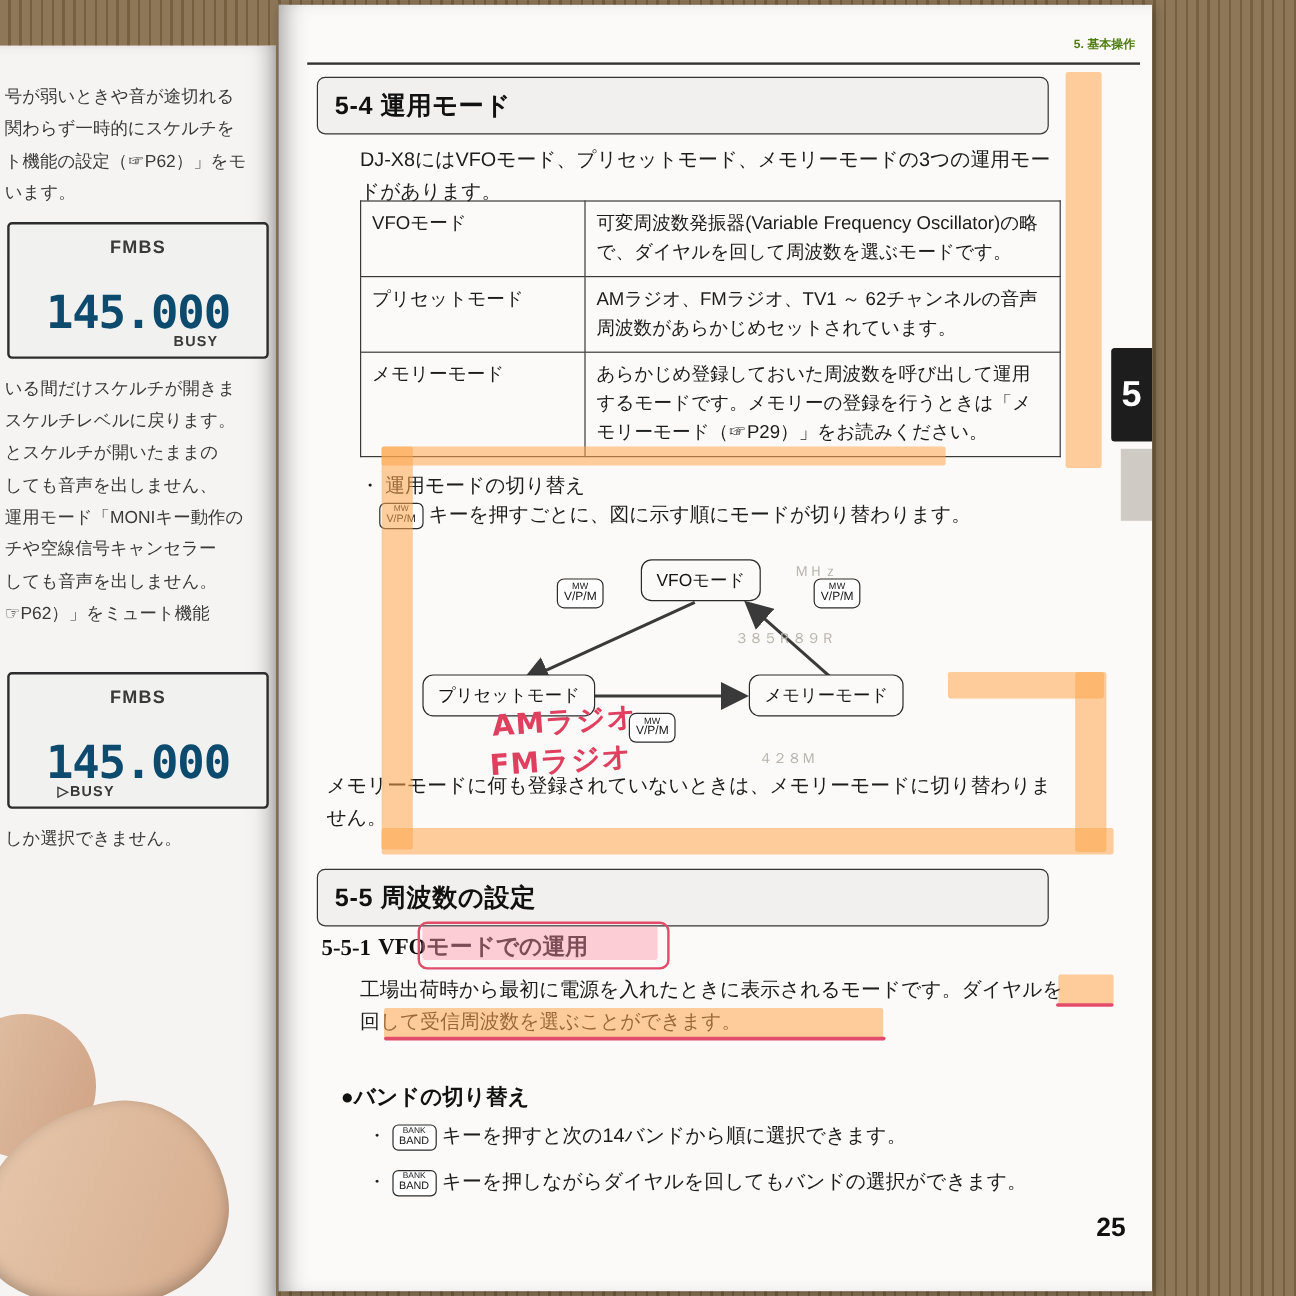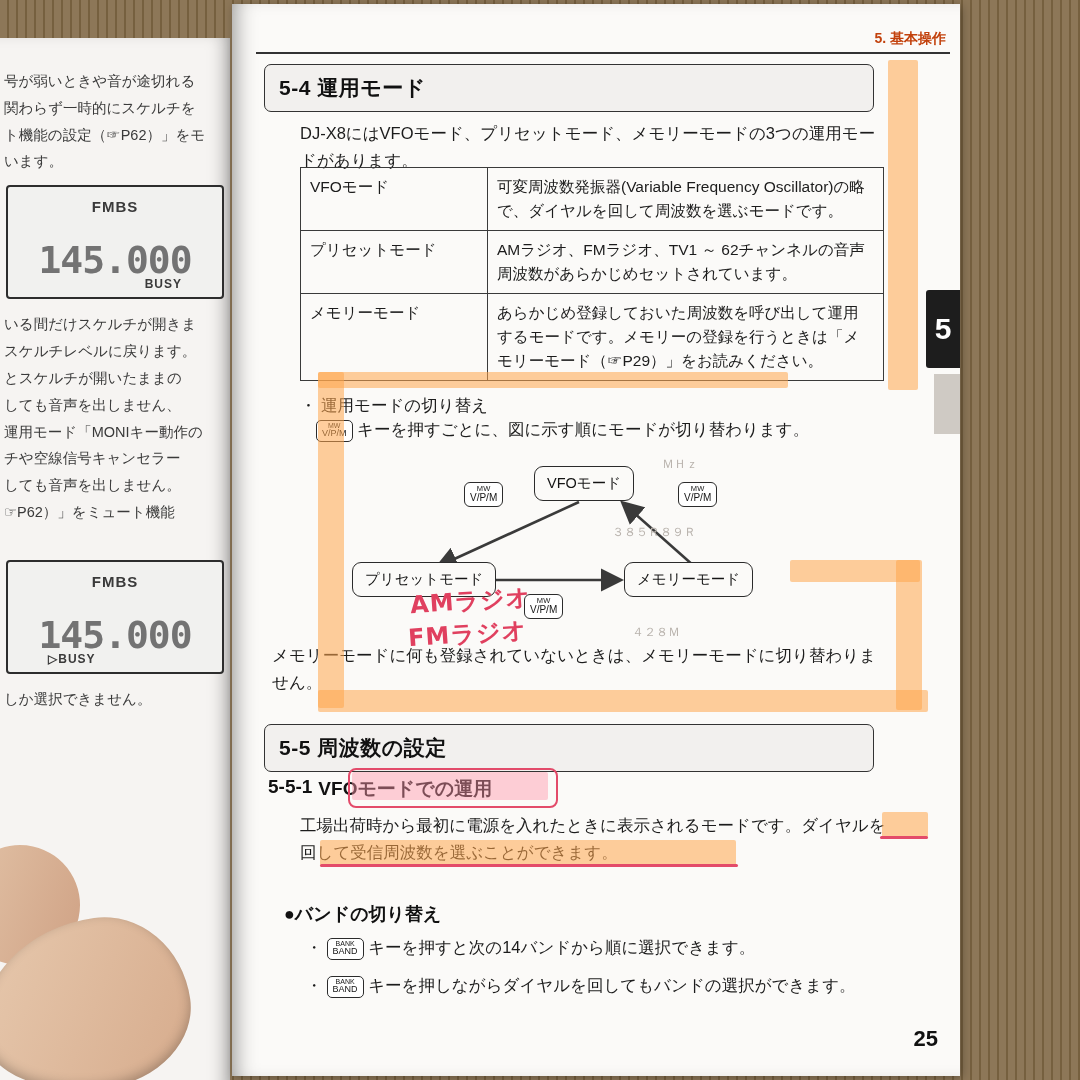--- a/index.html
+++ b/index.html
@@ -39,34 +39,34 @@
     font-size:14.5px;color:#3a3a3a;line-height:1.85;margin-top:32px;
   }
   .page-left .ln{white-space:nowrap;padding-left:4px;}
   .lcd{
     margin:10px 6px 12px 6px;border:2px solid #2d2d2d;border-radius:4px;
     background:#f1f1ef;padding:6px 8px 8px 8px;position:relative;height:96px;
   }
   .lcd .row1{display:flex;justify-content:center;font-weight:bold;font-size:15px;letter-spacing:1px;}
   .lcd .big{
     text-align:center;font-family:"DejaVu Sans Mono",monospace;
-    font-size:38px;font-weight:bold;letter-spacing:-1px;margin-top:4px;color:#737373;
+    font-size:38px;font-weight:bold;letter-spacing:-1px;margin-top:4px;color:#0c4a6e;
   }
   .lcd .busy{position:absolute;right:40px;bottom:2px;font-size:12px;font-weight:bold;letter-spacing:1px;}
   .lcd .busy2{position:absolute;left:40px;bottom:2px;font-size:12px;font-weight:bold;letter-spacing:1px;}
   
   .page-right{
     position:absolute;left:232px;top:4px;width:728px;height:1072px;
     background:#fbfaf8;
     box-shadow:inset 16px 0 22px -14px rgba(0,0,0,.45), 2px 2px 10px rgba(0,0,0,.3);
     overflow:hidden;
   }
   .page-inner{position:absolute;left:52px;top:0;width:660px;height:100%;}
   .hdr{
-    position:absolute;right:14px;top:26px;font-size:14px;font-weight:bold;color:#c2410c;
+    position:absolute;right:14px;top:26px;font-size:10px;font-weight:bold;color:#4d7c0f;
   }
   .hdr-rule{position:absolute;left:24px;right:10px;top:48px;height:2px;background:#333;}
   
   .chap-tab{
     position:absolute;right:0;top:286px;width:34px;height:78px;background:#1d1d1d;
     color:#fff;font-size:30px;font-weight:bold;display:flex;align-items:center;justify-content:center;
     border-radius:3px 0 0 3px;
   }
   .chap-tab-sh{position:absolute;right:0;top:370px;width:26px;height:60px;background:#cfcac4;}
   
@@ -90,21 +90,21 @@
     font-size:10px;text-align:center;padding:2px 5px 3px 5px;line-height:1.05;color:#141414;
   }
   .keybox .sm{font-size:7.5px;display:block;letter-spacing:.3px;}
   .inline-key{
     display:inline-block;border:1.3px solid #2b2b2b;border-radius:5px;background:#fff;
     font-size:9px;padding:1px 5px 2px 5px;line-height:1.05;text-align:center;vertical-align:middle;color:#141414;
   }
   .inline-key .sm{font-size:7px;display:block;}
   .bullet-dot{font-size:16px;}
   .sub-h{font-size:19px;font-weight:bold;color:#111;}
-  .pg-num{position:absolute;right:22px;bottom:24px;font-size:22px;font-weight:bold;color:#111;}
+  .pg-num{position:absolute;right:22px;bottom:40px;font-size:22px;font-weight:bold;color:#111;}
   
   .hl{position:absolute;background:rgba(255,166,77,.55);pointer-events:none;border-radius:2px;}
   .hl-pink{position:absolute;background:rgba(255,150,170,.45);pointer-events:none;border-radius:2px;}
   .penline{position:absolute;border:2.4px solid #e34b6a;border-radius:6px;pointer-events:none;}
   .penstroke{position:absolute;height:3px;background:#e34b6a;border-radius:3px;pointer-events:none;}
   .handwrite{
     position:absolute;color:#e0405f;font-family:"DejaVu Sans",sans-serif;
     font-size:24px;font-weight:bold;transform:rotate(-4deg);pointer-events:none;
     letter-spacing:1px;
   }
@@ -224,21 +224,21 @@
         <span class="sm">MW</span><span>V/P/M</span>
       </div>
     </div>
 
     <div class="body-txt" style="position:absolute;top:638px;left:-12px;width:616px;">メモリーモードに何も登録されていないときは、メモリーモードに切り替わりません。</div>
 
     <div style="position:absolute;top:720px;left:-20px;width:620px;">
       <div class="sec-title">5-5 周波数の設定</div>
     </div>
 
-    <div style="position:absolute;top:772px;left:-16px;width:620px;display:flex;align-items:flex-start;gap:6px;">
+    <div style="position:absolute;top:772px;left:-16px;width:620px;display:flex;align-items:flex-end;gap:6px;font-family:Liberation Serif, serif;">
       <span class="sub-h">5-5-1</span>
       <span class="sub-h">VFOモードでの運用</span>
     </div>
 
     <div class="body-txt" style="position:absolute;top:808px;left:16px;width:590px;">工場出荷時から最初に電源を入れたときに表示されるモードです。ダイヤルを回して受信周波数を選ぶことができます。</div>
 
     <div style="position:absolute;top:898px;left:0px;width:600px;font-size:18px;font-weight:bold;color:#111;">●バンドの切り替え</div>
 
     <div class="body-txt" style="position:absolute;top:930px;left:22px;width:590px;">
       <span class="bullet-dot">・</span>
@@ -251,21 +251,21 @@
     <div class="body-txt" style="position:absolute;top:968px;left:22px;width:600px;">
       <span class="bullet-dot">・</span>
       <span class="inline-key">
         <span class="sm">BANK</span><span>BAND</span>
       </span>
       <span>キーを押しながらダイヤルを回してもバンドの選択ができます。</span>
     </div>
 
   </div>
 
-  <div class="ghost" style="left:430px;top:452px;">ＭＨｚ</div>
+  <div class="ghost" style="left:430px;top:464px;">ＭＨｚ</div>
   <div class="ghost" style="left:380px;top:520px;">３８５Ｒ８９Ｒ</div>
   <div class="ghost" style="left:400px;top:620px;">４２８Ｍ</div>
 
   <div class="chap-tab">5</div>
   <div class="chap-tab-sh"></div>
   <div class="pg-num">25</div>
 </div>
 
 <div class="hl" style="left:888px;top:60px;width:30px;height:330px;"></div>
 

